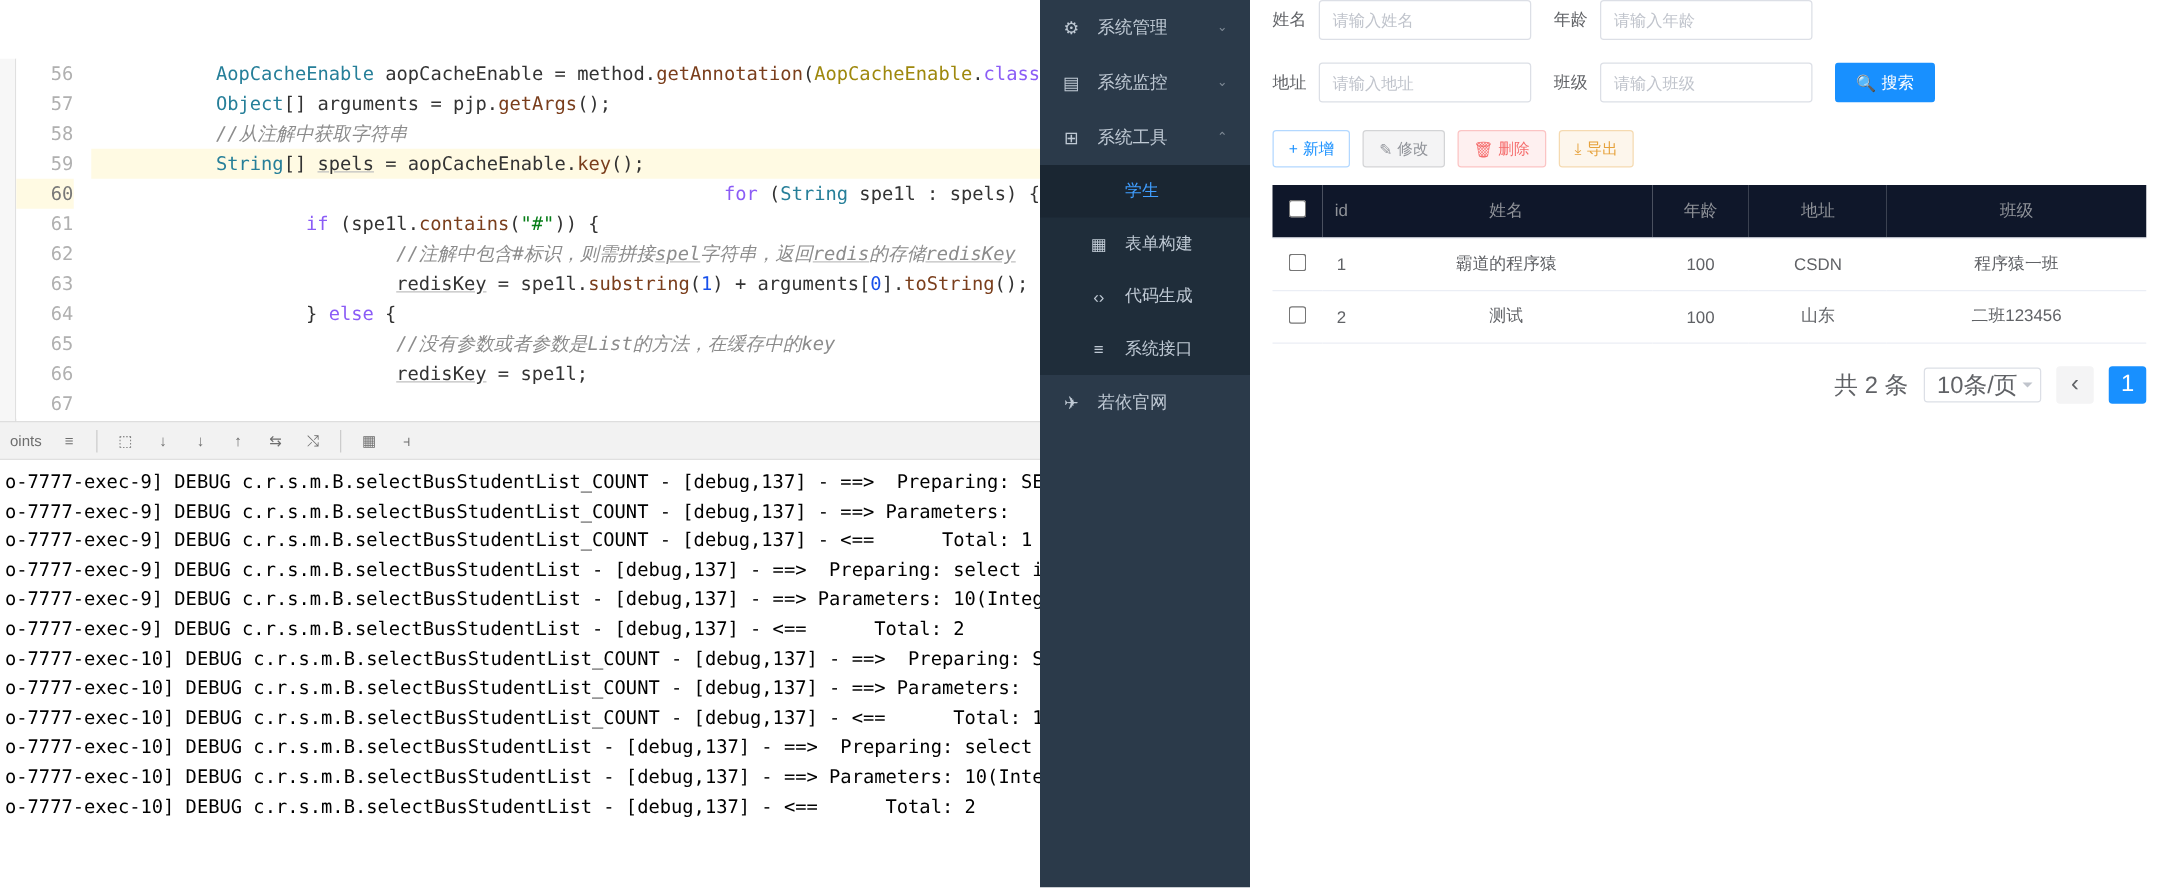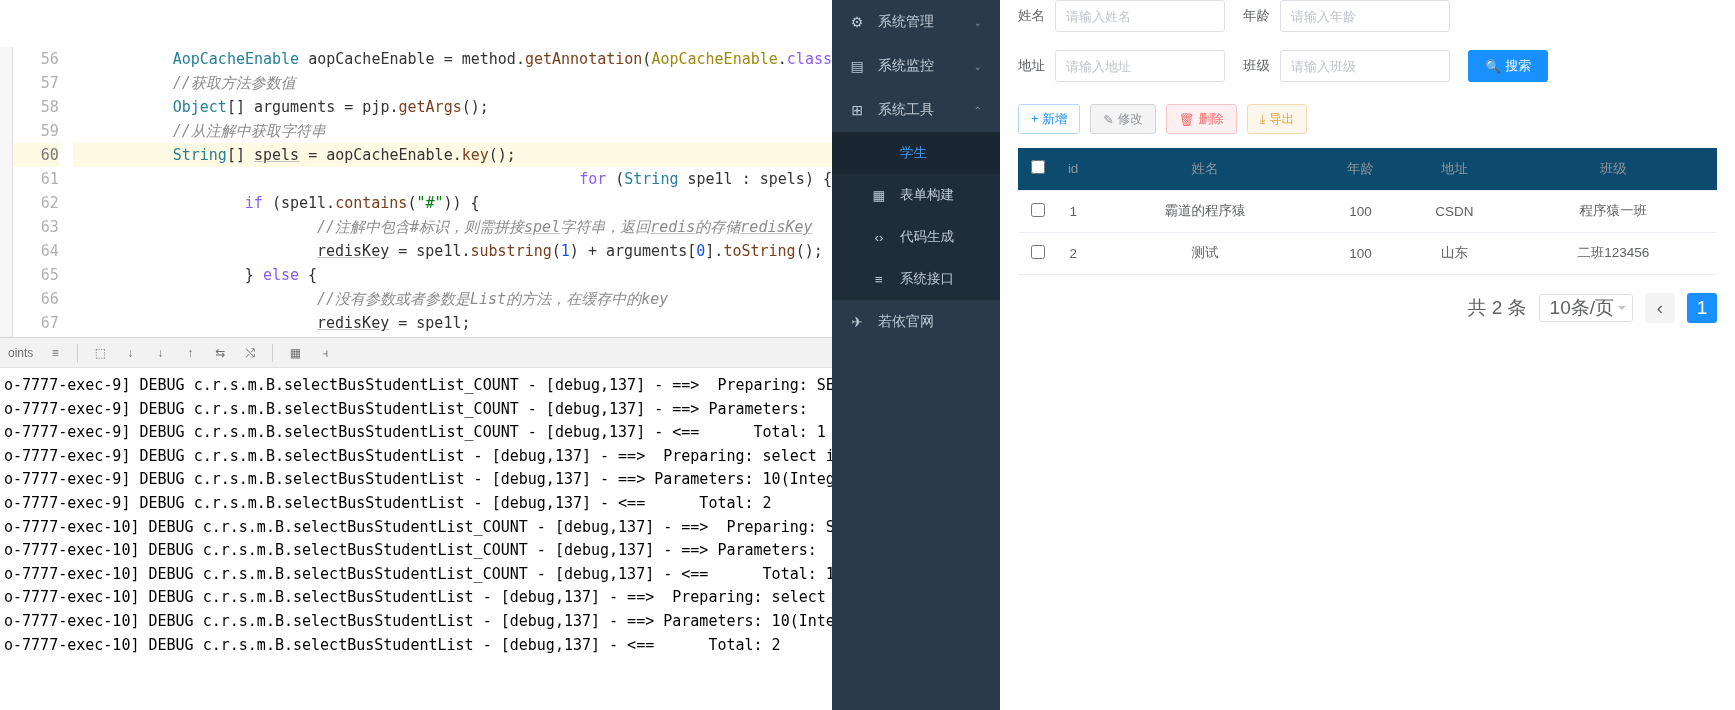--- a/index.html
+++ b/index.html
@@ -53,21 +53,21 @@
 .fld input::placeholder { color: #c0c4cc; }
 .btn { height: 32px; border-radius: 3px; padding: 0 16px; font-size: 13px; cursor: pointer; display: inline-flex; align-items: center; gap: 4px; border: 1px solid transparent; }
 .btn-primary { background: #1890ff; color: #fff; }
 .btn-sm { height: 30px; padding: 0 12px; font-size: 12.5px; }
 .btn-add { background: #fff; color: #1890ff; border-color: #b3d8ff; }
 .btn-edit { background: #f4f4f5; color: #909399; border-color: #d3d4d6; }
 .btn-del { background: #fef0f0; color: #f56c6c; border-color: #fbc4c4; }
 .btn-exp { background: #fdf6ec; color: #e6a23c; border-color: #f5dab1; }
 .action-row { margin-top: 22px; display: flex; gap: 10px; }
 .tbl { width: 100%; border-collapse: collapse; margin-top: 14px; font-size: 13.5px; color: #606266; }
-.tbl th { height: 42px; background: #0c4a6e; font-weight: 500; color: #909399; border-bottom: 1px solid #ebeef5; }
+.tbl th { height: 42px; background: #0f172a; font-weight: 500; color: #909399; border-bottom: 1px solid #ebeef5; }
 .tbl td { height: 42px; text-align: center; border-bottom: 1px solid #ebeef5; }
 .tbl .chk { width: 40px; }
 .tbl input[type=checkbox] { width: 14px; height: 14px; }
 .pager { margin-top: 18px; display: flex; align-items: center; justify-content: flex-end; gap: 12px; font-size: 19px; color: #606266; }
 .page-size { border: 1px solid #dcdfe6; height: 28px; border-radius: 3px; padding: 0 18px 0 10px; position: relative; display: flex; align-items: center; }
 .page-size:after { content: ""; position: absolute; right: 6px; top: 11px; border: 4px solid transparent; border-top-color: #c0c4cc; }
 .pg-btn { width: 30px; height: 30px; background: #f4f4f5; border-radius: 3px; display: flex; align-items: center; justify-content: center; color: #606266; }
 .pg-btn.active { background: #1890ff; color: #fff; }
 </style>
 </head>
@@ -87,21 +87,20 @@
             <div class="ln">61</div>
             <div class="ln">62</div>
             <div class="ln">63</div>
             <div class="ln">64</div>
             <div class="ln">65</div>
             <div class="ln">66</div>
             <div class="ln">67</div>
           </div>
         <div class="code-lines" id="codelines">
             <div class="line" style="padding-left: 100px;"><span class="type">AopCacheEnable</span> aopCacheEnable = method.<span class="mtd">getAnnotation</span>(<span class="anno">AopCacheEnable</span>.<span class="kw">class</span></div>
-            <div class="line" style="padding-left: 100px;"><span class="cmt">//获取方法参数值</span></div>
             <div class="line" style="padding-left: 100px;"><span class="type">Object</span>[] arguments = pjp.<span class="mtd">getArgs</span>();</div>
             <div class="line" style="padding-left: 100px;"><span class="cmt">//从注解中获取字符串</span></div>
             <div class="line hl" style="padding-left: 100px;"><span class="type">String</span>[] <span class="und">spels</span> = aopCacheEnable.<span class="mtd">key</span>();</div>
             <div class="line" style="padding-left: 100px; text-align: right;"><span class="kw">for</span> (<span class="type">String</span> spe1l : spels) {</div>
             <div class="line" style="padding-left: 136px;">    <span class="kw">if</span> (spe1l.<span class="mtd">contains</span>(<span class="str">"#"</span>)) {</div>
             <div class="line" style="padding-left: 172px;">        <span class="cmt">//注解中包含#标识，则需拼接<span class="und">spel</span>字符串，返回<span class="und">redis</span>的存储<span class="und">redisKey</span></span></div>
             <div class="line" style="padding-left: 172px;">        <span class="und">redisKey</span> = spe1l.<span class="mtd">substring</span>(<span class="num">1</span>) + arguments[<span class="num">0</span>].<span class="mtd">toString</span>();</div>
             <div class="line" style="padding-left: 136px;">    } <span class="kw">else</span> {</div>
             <div class="line" style="padding-left: 172px;">        <span class="cmt">//没有参数或者参数是List的方法，在缓存中的key</span></div>
             <div class="line" style="padding-left: 172px;">        <span class="und">redisKey</span> = spe1l;</div>

